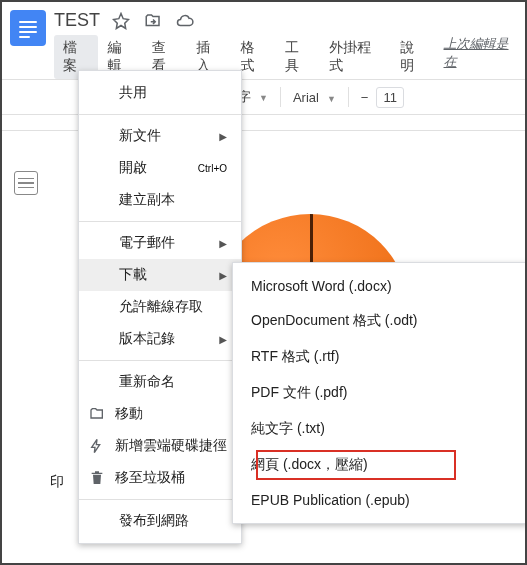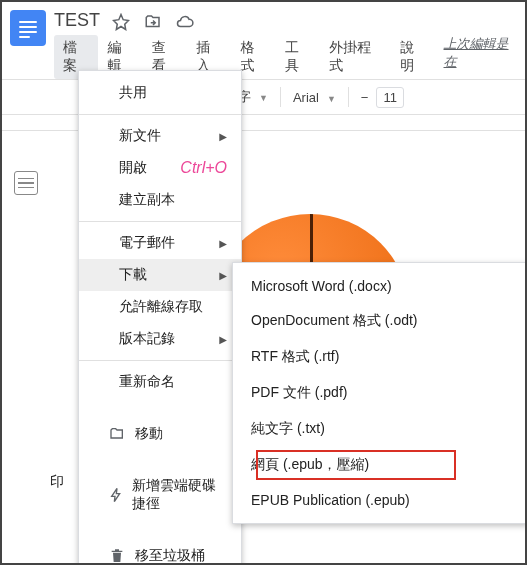--- a/index.html
+++ b/index.html
@@ -2,21 +2,21 @@
 <html><head>
 <meta charset="utf-8">
 <style>
 * { box-sizing: border-box; margin: 0; padding: 0; }
 body { font-family: Arial, "Microsoft JhengHei", sans-serif; font-size: 13px; color: #222; background: #fff; width: 527px; height: 565px; overflow: hidden; position: relative; border: 2px solid #444; }
 .header { display: flex; align-items: flex-start; padding: 8px 8px 0 8px; }
 .doc-icon { width: 36px; height: 36px; background: #4285f4; border-radius: 4px; display: flex; align-items: center; justify-content: center; margin-right: 8px; flex-shrink: 0; }
 .doc-icon-lines { width: 18px; height: 14px; }
 .doc-icon-lines div { height: 2px; background: #fff; margin-bottom: 3px; border-radius: 1px; }
 .title-area { flex: 1; }
-.title-row { display: flex; align-items: flex-end; gap: 12px; }
+.title-row { display: flex; align-items: center; gap: 12px; }
 .doc-title { font-size: 18px; color: #444; }
 .title-icons { display: flex; gap: 14px; color: #5f6368; }
 .title-icons svg { width: 18px; height: 18px; }
 .menubar { display: flex; gap: 0; margin-top: 4px; font-size: 14px; color: #444; }
 .menubar-item { padding: 4px 9px; cursor: pointer; }
 .menubar-item.active { background: #e8eaed; border-radius: 3px; }
 .last-edit { margin-left: 8px; color: #5f6368; text-decoration: underline; font-size: 13px; font-style: italic; }
 .toolbar { display: flex; align-items: center; border-top: 1px solid #e0e0e0; border-bottom: 1px solid #e0e0e0; height: 36px; padding: 0 6px; font-size: 13px; color: #444; gap: 4px; }
 .tb-sep { width: 1px; height: 20px; background: #e0e0e0; margin: 0 4px; }
 .tb-text { padding: 0 4px; }
@@ -32,23 +32,23 @@
 .balls { position: relative; margin-top: 20px; height: 320px; }
 .soccer { position: absolute; width: 160px; height: 160px; left: 0; top: 0; border-radius: 50%; background: #fff; border: 1px solid #ccc; overflow: hidden; }
 .soccer::before { content: ""; position: absolute; inset: 0; background: radial-gradient(circle at 50% 40%, #222 0 18%, transparent 18%), radial-gradient(circle at 20% 75%, #222 0 14%, transparent 14%), radial-gradient(circle at 80% 75%, #222 0 14%, transparent 14%), radial-gradient(circle at 15% 15%, #222 0 12%, transparent 12%), radial-gradient(circle at 85% 15%, #222 0 12%, transparent 12%); }
 .basketball { position: absolute; width: 200px; height: 200px; left: 120px; top: 20px; border-radius: 50%; background: radial-gradient(circle at 35% 30%, #ff8c3b, #e8650a); overflow: hidden; }
 .basketball::before, .basketball::after { content: ""; position: absolute; background: #4b2006; }
 .basketball::before { width: 100%; height: 3px; top: 50%; left: 0; }
 .basketball::after { height: 100%; width: 3px; left: 50%; top: 0; }
 .print-text { position: absolute; top: 342px; left: 0; font-size: 14px; }
 .dropdown { position: absolute; left: 76px; top: 68px; width: 164px; background: #fff; border: 1px solid #dadce0; box-shadow: 0 2px 6px rgba(0,0,0,0.25); z-index: 10; padding: 6px 0; }
 .menu-item { display: flex; align-items: center; padding: 7px 14px 7px 40px; font-size: 14px; color: #222; position: relative; cursor: pointer; }
-.menu-item.has-icon { padding-left: 30px; margin-top: 20px; }
+.menu-item.has-icon { padding-left: 10px; }
 .menu-item .mi-icon { width: 20px; margin-right: 6px; color: #5f6368; display: flex; align-items: center; }
-.menu-item .mi-shortcut { margin-left: auto; color: #ec4899; font-size: 16px; font-style: italic; }
+.menu-item .mi-shortcut { margin-left: auto; color: #000000; font-size: 10px; }
 .menu-item .mi-arrow { margin-left: auto; font-size: 10px; color: #555; }
 .menu-item.highlight { background: #eeeeee; justify-content: flex-end; }
 .menu-divider { height: 1px; background: #e0e0e0; margin: 5px 0; }
 .submenu { position: absolute; left: 230px; top: 260px; width: 296px; background: #fff; border: 1px solid #dadce0; box-shadow: 0 2px 6px rgba(0,0,0,0.25); z-index: 11; padding: 6px 0; }
 .submenu .menu-item { padding: 9px 18px; font-size: 14px; }
 .highlight-box { position: absolute; border: 2px solid #d93025; pointer-events: none; z-index: 12; }
 svg { display: block; }
 </style>
 </head>
 <body>
@@ -184,17 +184,17 @@
   <div class="menu-divider"></div>
   <div class="menu-item">發布到網路</div>
 </div>
 
 <div class="submenu">
   <div class="menu-item">Microsoft Word (.docx)</div>
   <div class="menu-item">OpenDocument 格式 (.odt)</div>
   <div class="menu-item">RTF 格式 (.rtf)</div>
   <div class="menu-item">PDF 文件 (.pdf)</div>
   <div class="menu-item">純文字 (.txt)</div>
-  <div class="menu-item">網頁 (.epub，壓縮)</div>
+  <div class="menu-item">網頁 (.docx，壓縮)</div>
   <div class="menu-item">EPUB Publication (.epub)</div>
 </div>
 
 <div class="highlight-box" style="left:254px; top:448px; width:200px; height:30px;"></div>
 
 </body></html>

